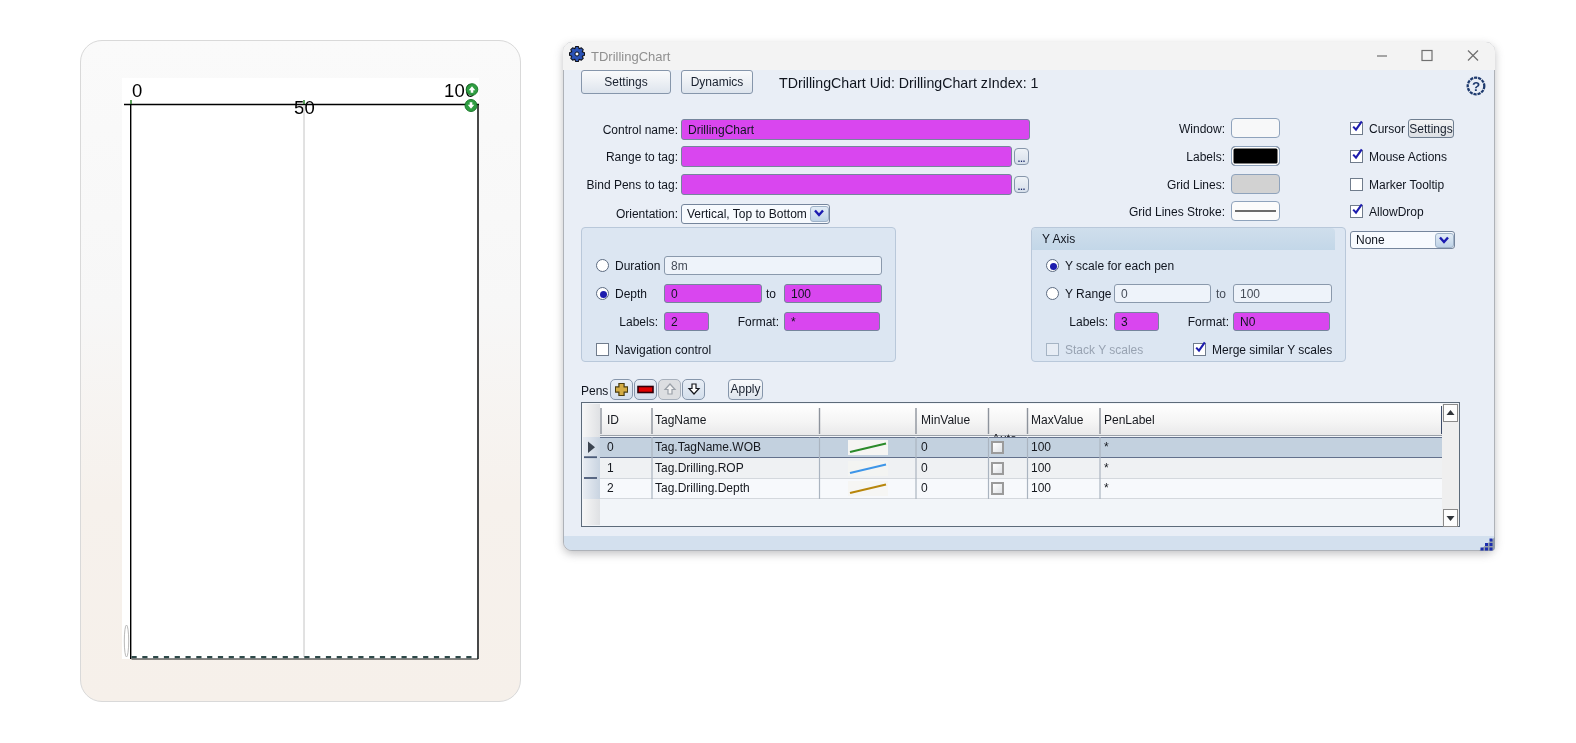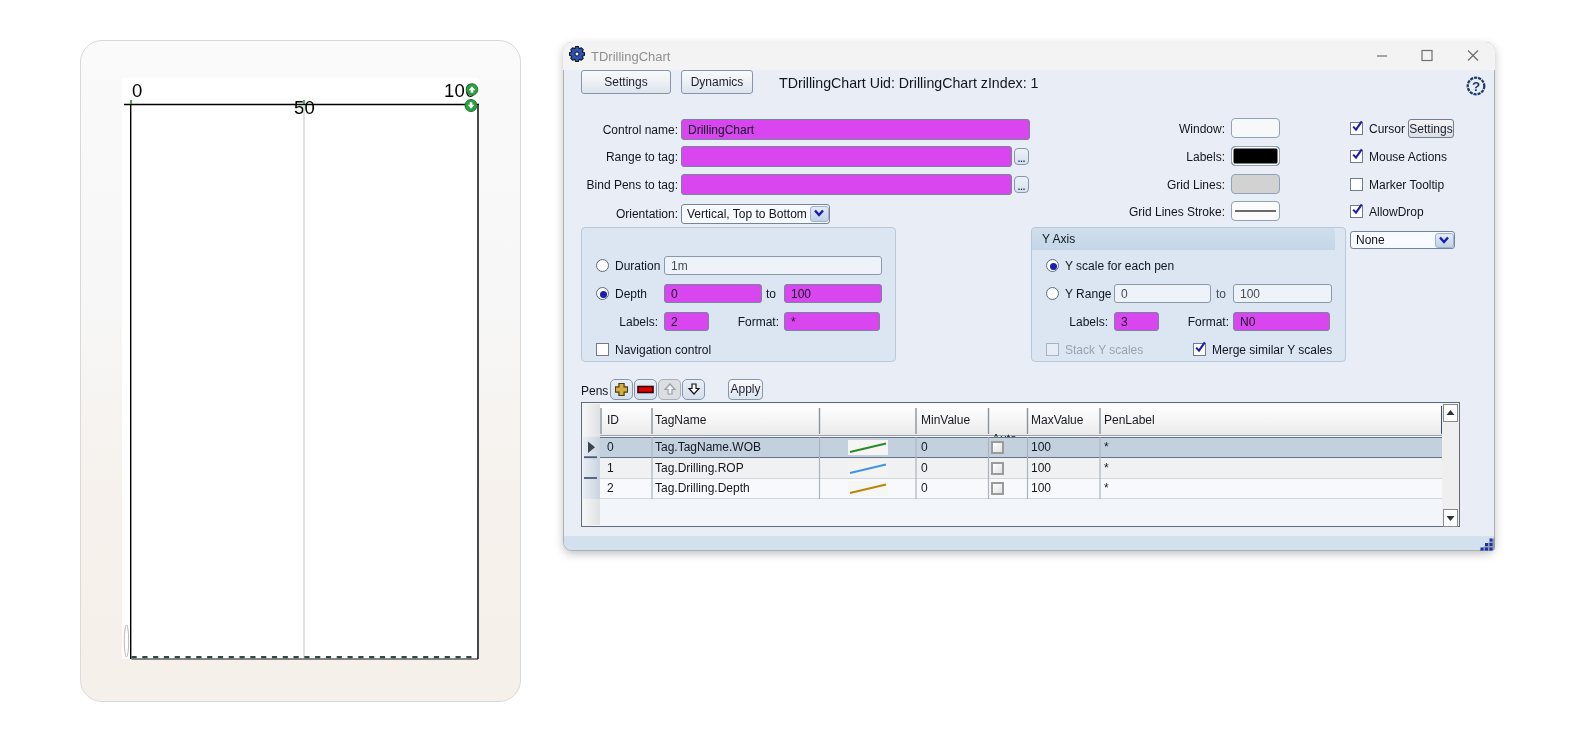--- a/index.html
+++ b/index.html
@@ -104,21 +104,21 @@
     <div class="cb">
         <svg width="12" height="9">
           <path d="M2 1.5 L6 6 L10 1.5" fill="none" stroke="#1b1bb0" stroke-width="2.4"></path>
         </svg>
       </div>
   </div>
 
   <div class="abs grp" style="left:581px;top:227px;width:315px;height:135px;"></div>
   <div class="abs radio" style="left:596px;top:259px;"></div>
   <div class="abs llbl" style="left:615px;top:256px;height:20px;">Duration</div>
-  <div class="abs inp" style="left:664px;top:256px;width:218px;height:19px;background:#eef3fa;border-color:#8a99ac;color:#454c58;">1m</div>
+  <div class="abs inp" style="left:664px;top:256px;width:218px;height:19px;background:#eef3fa;border-color:#8a99ac;color:#454c58;">8m</div>
   <div class="abs radio" style="left:596px;top:287px;"></div>
   <svg class="abs" style="left:599.5px;top:290.5px;" width="7" height="7">
       <circle cx="3.5" cy="3.5" r="3.5" fill="#1d1dae"></circle>
     </svg>
   <div class="abs llbl" style="left:615px;top:284px;height:20px;">Depth</div>
   <div class="abs inp" style="left:664px;top:284px;width:98px;height:19px;">0</div>
   <div class="abs llbl" style="left:766px;top:284px;height:19px;">to</div>
   <div class="abs inp" style="left:784px;top:284px;width:98px;height:19px;">100</div>
   <div class="abs lbl" style="left:560px;top:312px;width:98px;height:19px;">Labels:</div>
   <div class="abs inp" style="left:664px;top:312px;width:45px;height:19px;">2</div>

